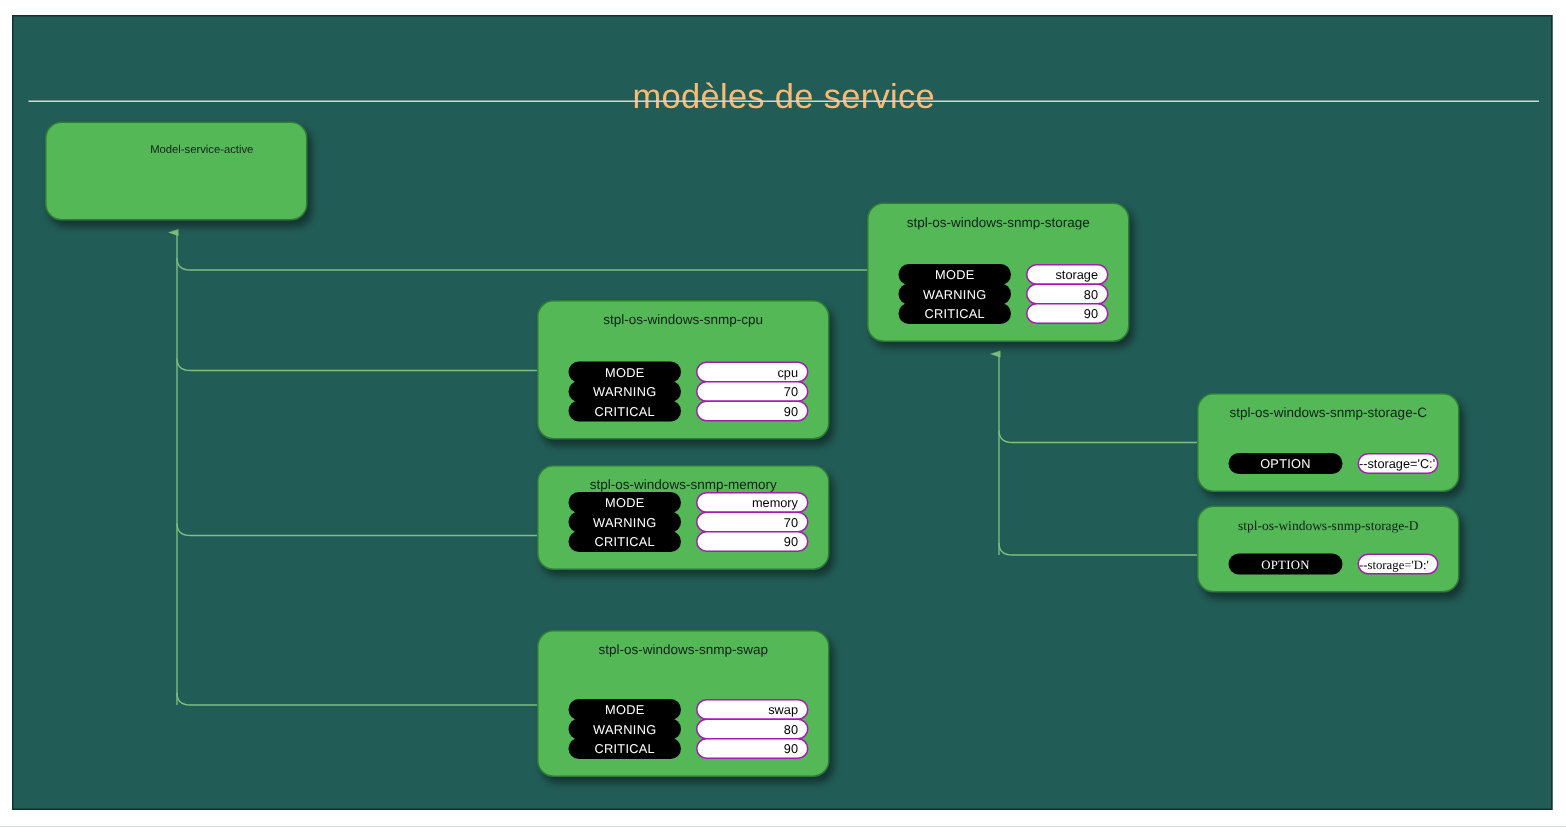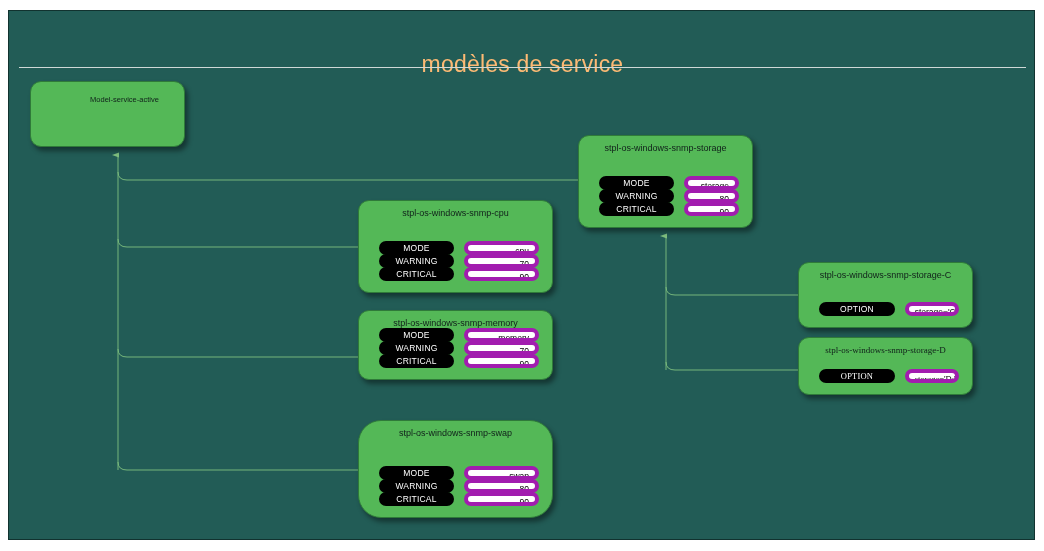--- a/index.html
+++ b/index.html
@@ -114,21 +114,21 @@
     text-align: center;
     letter-spacing: 0.2px;
     white-space: nowrap;
   }
   .row .val {
     position: relative;
     z-index: 1;
     flex: 1 1 auto;
     margin-left: -14px;
     background: #ffffff;
-    border: 4px solid #a21caf;
+    border: 1px solid #a21caf;
     border-radius: 8px;
     color: #000000;
     font-size: 8.5px;
     line-height: 12px;
     text-align: right;
     padding-right: 6px;
     box-sizing: border-box;
     white-space: nowrap;
     overflow: hidden;
   }
@@ -166,21 +166,21 @@
       <path d="M118,462 Q118,470 127,470 L358,470"></path>
 
       <path d="M666,236 L666,370" marker-start="url(#arrowUp)"></path>
 
       <path d="M666,287 Q666,295 675,295 L798,295"></path>
 
       <path d="M666,362 Q666,370 675,370 L798,370"></path>
     </g>
   </svg>
 
-  <div class="node root" style="left:30px; top:81px; width:155px; height:66px;">
+  <div class="node root" style="left:30px; top:81px; width:175px; height:66px;">
     <div class="node-title">Model-service-active</div>
   </div>
 
   <div class="node" style="left:358px; top:200px; width:195px; height:93px;text-decoration:underline;">
     <div class="node-title">stpl-os-windows-snmp-cpu</div>
     <div class="rows">
       <div class="row">
         <div class="key">MODE</div>
         <div class="val">cpu</div>
       </div>
@@ -206,21 +206,21 @@
         <div class="key">WARNING</div>
         <div class="val">70</div>
       </div>
       <div class="row">
         <div class="key">CRITICAL</div>
         <div class="val">90</div>
       </div>
     </div>
   </div>
 
-  <div class="node" style="left:358px; top:420px; width:195px; height:98px;border-radius:23px;">
+  <div class="node" style="left:358px; top:420px; width:195px; height:98px;">
     <div class="node-title">stpl-os-windows-snmp-swap</div>
     <div class="rows">
       <div class="row">
         <div class="key">MODE</div>
         <div class="val">swap</div>
       </div>
       <div class="row">
         <div class="key">WARNING</div>
         <div class="val">80</div>
       </div>

